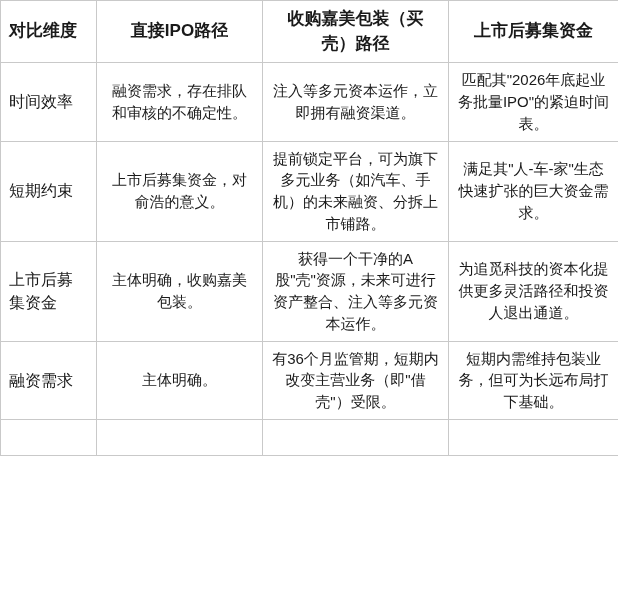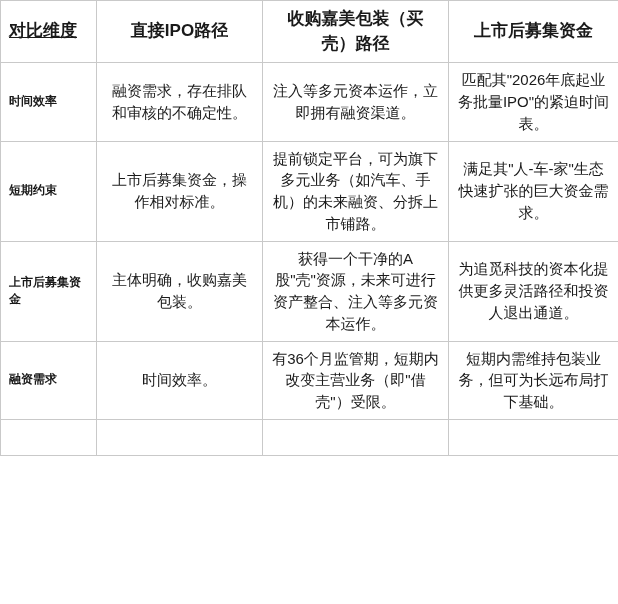--- a/index.html
+++ b/index.html
@@ -35,25 +35,24 @@
   thead th {
     font-size: 17px;
     font-weight: bold;
     text-align: center;
     height: 48px;
     background: #ffffff;
   }
   thead th.dim-head {
     text-align: left;
     padding-left: 10px;
-    text-decoration: underline;
   }
   tbody td.row-label {
-    font-size: 12px;
-    font-weight: bold;
+    font-size: 16px;
+    font-weight: normal;
     text-align: left;
     padding-left: 10px;
   }
   tbody td.cell {
     font-size: 15px;
     text-align: center;
   }
   tbody tr.accent td.row-label {
     border-left: 3px solid #1f6f4a;
   }
@@ -81,33 +80,33 @@
   </thead>
   <tbody>
     <tr>
       <td class="row-label">时间效率</td>
       <td class="cell">融资需求，存在排队和审核的不确定性。</td>
       <td class="cell">注入等多元资本运作，立即拥有融资渠道。</td>
       <td class="cell">匹配其"2026年底起业务批量IPO"的紧迫时间表。</td>
     </tr>
     <tr>
       <td class="row-label">短期约束</td>
-      <td class="cell">上市后募集资金，操作相对标准。</td>
+      <td class="cell">上市后募集资金，对俞浩的意义。</td>
       <td class="cell">提前锁定平台，可为旗下多元业务（如汽车、手机）的未来融资、分拆上市铺路。</td>
       <td class="cell">满足其"人-车-家"生态快速扩张的巨大资金需求。</td>
     </tr>
     <tr class="accent">
       <td class="row-label">上市后募集资金</td>
       <td class="cell">主体明确，收购嘉美包装。</td>
       <td class="cell">获得一个干净的A股"壳"资源，未来可进行资产整合、注入等多元资本运作。</td>
       <td class="cell">为追觅科技的资本化提供更多灵活路径和投资人退出通道。</td>
     </tr>
     <tr>
       <td class="row-label">融资需求</td>
-      <td class="cell">时间效率。</td>
+      <td class="cell">主体明确。</td>
       <td class="cell">有36个月监管期，短期内改变主营业务（即"借壳"）受限。</td>
       <td class="cell">短期内需维持包装业务，但可为长远布局打下基础。</td>
     </tr>
     <tr class="last-partial">
       <td>&nbsp;</td>
       <td>&nbsp;</td>
       <td>&nbsp;</td>
       <td>&nbsp;</td>
     </tr>
   </tbody>

